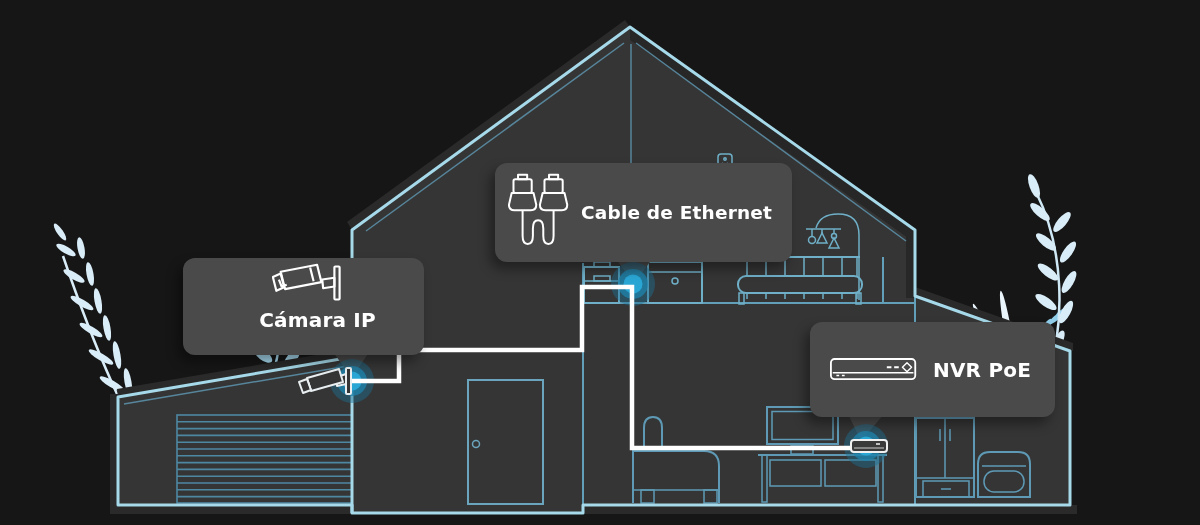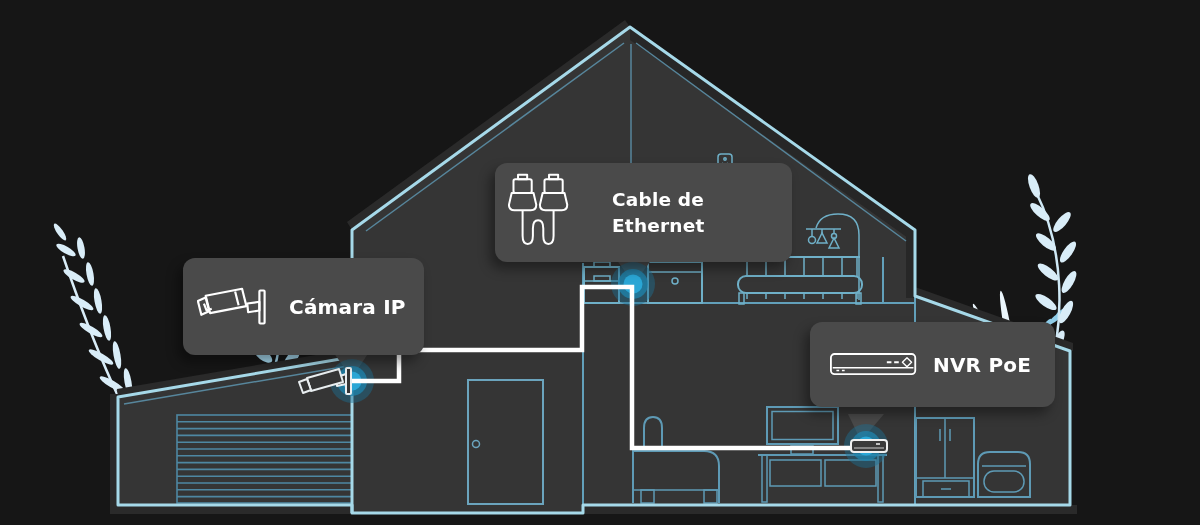--- a/index.html
+++ b/index.html
@@ -3,26 +3,26 @@
 <meta charset="utf-8">
 <style>
   html,body{margin:0;padding:0;background:#161616;}
   #stage{position:relative;width:1200px;height:525px;background:#161616;overflow:hidden;
          font-family:"DejaVu Sans","Liberation Sans",sans-serif;}
   #scene{position:absolute;left:0;top:0;}
   .tooltip{position:absolute;background:#4a4a4a;border-radius:12px;color:#ffffff;
            display:flex;align-items:center;box-shadow:-5px 7px 12px rgba(0,0,0,.38);
            font-weight:bold;z-index:20;}
   .tooltip .txt{letter-spacing:.2px;}
-  #tt-camera{left:183px;top:258px;width:227px;height:97px;padding-left:14px;}
+  #tt-camera{left:183px;top:258px;width:227px;height:97px;padding-left:14px;flex-direction:column;}
   #tt-camera .txt{font-size:20px;margin-left:14px;}
   #tt-ethernet{left:495px;top:163px;width:284px;height:99px;padding-left:13px;}
   #tt-ethernet .txt{font-size:18.5px;line-height:26px;margin-left:11px;}
-  #tt-ethernet .txt span{display:block;margin-left:31px;}
-  #tt-nvr{left:810px;top:322px;width:225px;height:85px;padding-left:20px;}
+  #tt-ethernet .txt span{display:block;}
+  #tt-nvr{left:810px;top:322px;width:225px;height:95px;padding-left:20px;}
   #tt-nvr .txt{font-size:20px;margin-left:15px;}
   .icon{flex:0 0 auto;display:block;}
 </style>
 </head>
 <body>
 
 <div id="stage">
 
 <svg id="scene" width="1200" height="525" viewBox="0 0 1200 525">
 

